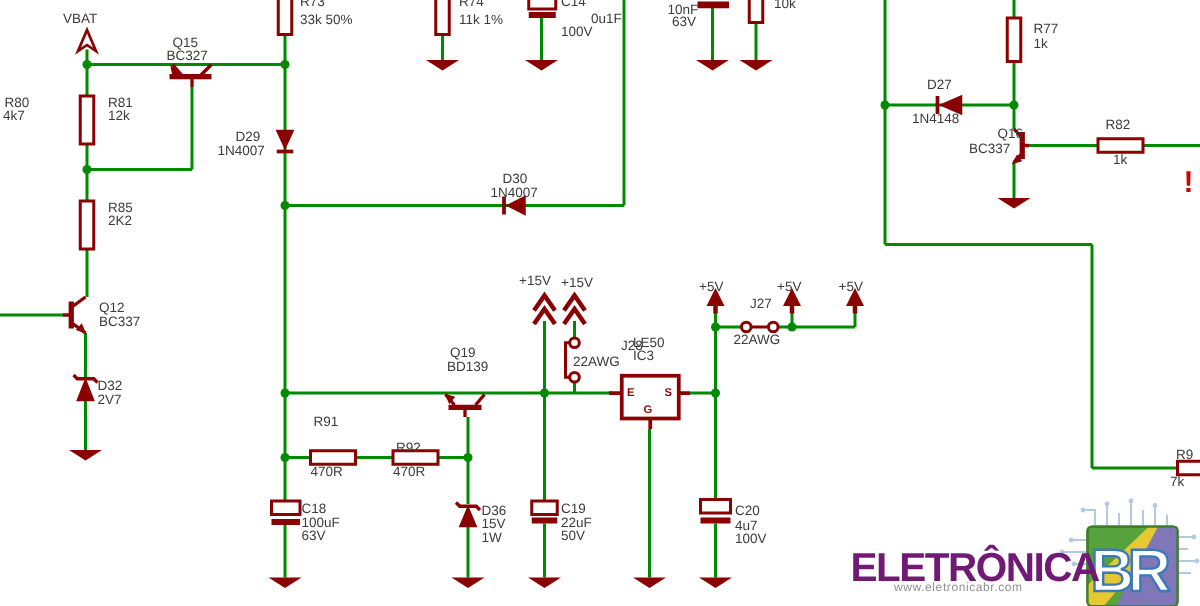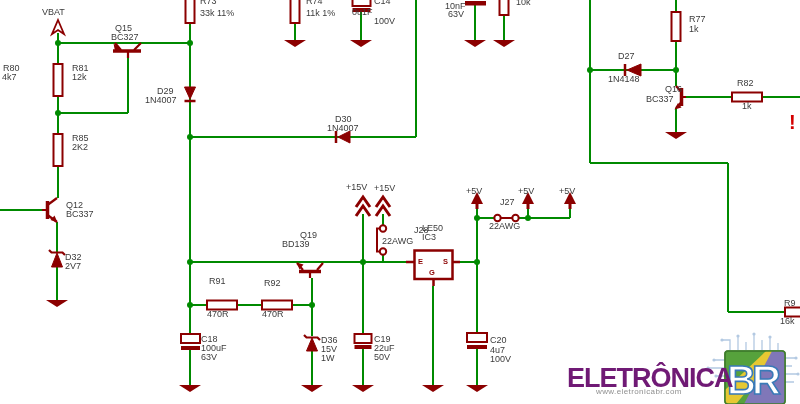--- a/index.html
+++ b/index.html
@@ -180,75 +180,75 @@
 <span class="lb" style="left:2px;top:73px">4k7</span>
 <span class="lb" style="left:72px;top:64px">R81</span>
 <span class="lb" style="left:72px;top:73px">12k</span>
 <span class="lb" style="left:72px;top:134px">R85</span>
 <span class="lb" style="left:72px;top:143px">2K2</span>
 <span class="lb" style="left:66px;top:201px">Q12</span>
 <span class="lb" style="left:66px;top:210px">BC337</span>
 <span class="lb" style="left:65px;top:253px">D32</span>
 <span class="lb" style="left:65px;top:262px">2V7</span>
 <span class="lb" style="left:200px;top:-3px">R73</span>
-<span class="lb" style="left:200px;top:9px">33k 11%</span>
+<span class="lb" style="left:200px;top:9px">33k 50%</span>
 <span class="lb" style="left:306px;top:-3px">R74</span>
 <span class="lb" style="left:306px;top:9px">11k 1%</span>
 <span class="lb" style="left:374px;top:-3px">C14</span>
-<span class="lb" style="left:352px;top:8px">0u1F</span>
+<span class="lb" style="left:394px;top:8px">0u1F</span>
 <span class="lb" style="left:374px;top:17px">100V</span>
 <span class="lb" style="left:445px;top:2px">10nF</span>
 <span class="lb" style="left:448px;top:10px">63V</span>
 <span class="lb" style="left:516px;top:-2px">10k</span>
 <span class="lb" style="left:157px;top:87px">D29</span>
 <span class="lb" style="left:145px;top:96px">1N4007</span>
 <span class="lb" style="left:335px;top:115px">D30</span>
 <span class="lb" style="left:327px;top:124px">1N4007</span>
 <span class="lb" style="left:689px;top:15px">R77</span>
 <span class="lb" style="left:689px;top:25px">1k</span>
 <span class="lb" style="left:618px;top:52px">D27</span>
 <span class="lb" style="left:608px;top:75px">1N4148</span>
 <span class="lb" style="left:665px;top:85px">Q16</span>
 <span class="lb" style="left:646px;top:95px">BC337</span>
 <span class="lb" style="left:737px;top:79px">R82</span>
 <span class="lb" style="left:742px;top:102px">1k</span>
 <span class="lb" style="left:300px;top:231px">Q19</span>
-<span class="lb" style="left:282px;top:240px">BD139</span>
+<span class="lb" style="left:298px;top:240px">BD139</span>
 <span class="lb pwr" style="left:346px;top:183px">+15V</span>
 <span class="lb pwr" style="left:374px;top:184px">+15V</span>
 <span class="lb" style="left:414px;top:226px">J28</span>
 <span class="lb" style="left:382px;top:237px">22AWG</span>
 <span class="lb" style="left:422px;top:233px">IC3</span>
 <span class="lb" style="left:422px;top:224px">LE50</span>
 <span class="pin" style="left:418px;top:258px">E</span>
 <span class="pin" style="left:443px;top:258px">S</span>
 <span class="pin" style="left:429px;top:269px">G</span>
 <span class="lb pwr" style="left:466px;top:187px">+5V</span>
 <span class="lb pwr" style="left:518px;top:187px">+5V</span>
 <span class="lb pwr" style="left:559px;top:187px">+5V</span>
 <span class="lb" style="left:500px;top:198px">J27</span>
 <span class="lb" style="left:489px;top:222px">22AWG</span>
 <span class="lb" style="left:209px;top:277px">R91</span>
 <span class="lb" style="left:207px;top:310px">470R</span>
-<span class="lb" style="left:264px;top:279px">R92</span>
+<span class="lb" style="left:264px;top:294px">R92</span>
 <span class="lb" style="left:262px;top:310px">470R</span>
 <span class="lb" style="left:201px;top:335px">C18</span>
 <span class="lb" style="left:201px;top:344px">100uF</span>
 <span class="lb" style="left:201px;top:353px">63V</span>
 <span class="lb" style="left:321px;top:336px">D36</span>
 <span class="lb" style="left:321px;top:345px">15V</span>
 <span class="lb" style="left:321px;top:354px">1W</span>
 <span class="lb" style="left:374px;top:335px">C19</span>
 <span class="lb" style="left:374px;top:344px">22uF</span>
 <span class="lb" style="left:374px;top:353px">50V</span>
 <span class="lb" style="left:490px;top:336px">C20</span>
 <span class="lb" style="left:490px;top:346px">4u7</span>
 <span class="lb" style="left:490px;top:355px">100V</span>
 <span class="lb" style="left:784px;top:299px">R9</span>
-<span class="lb" style="left:780px;top:317px">16k</span>
+<span class="lb" style="left:780px;top:317px">7k</span>
 <span class="err" style="left:789px;top:112px">!</span>
 
 <span id="logo-title">ELETRÔNICA</span>
 <span id="logo-url">www.eletronicabr.com</span>
 <svg id="logo-chip" width="100" height="76" viewBox="0 0 100 76">
   <g stroke="#b3c9e2" stroke-width="1.3" fill="none">
     <path d="M26 32 H14 M26 40 H8 M26 48 H16"></path>
     <path d="M30 22 V12 H22 M38 22 V8 M46 22 V14 M54 22 V6 M62 22 V12 M70 22 V9 M78 22 V15"></path>
     <path d="M84 30 H96 M84 38 H92 M84 46 H98 M84 54 H94"></path>
     <path d="M34 76 V70 M44 76 V72 M58 76 V71 M70 76 V73"></path>

